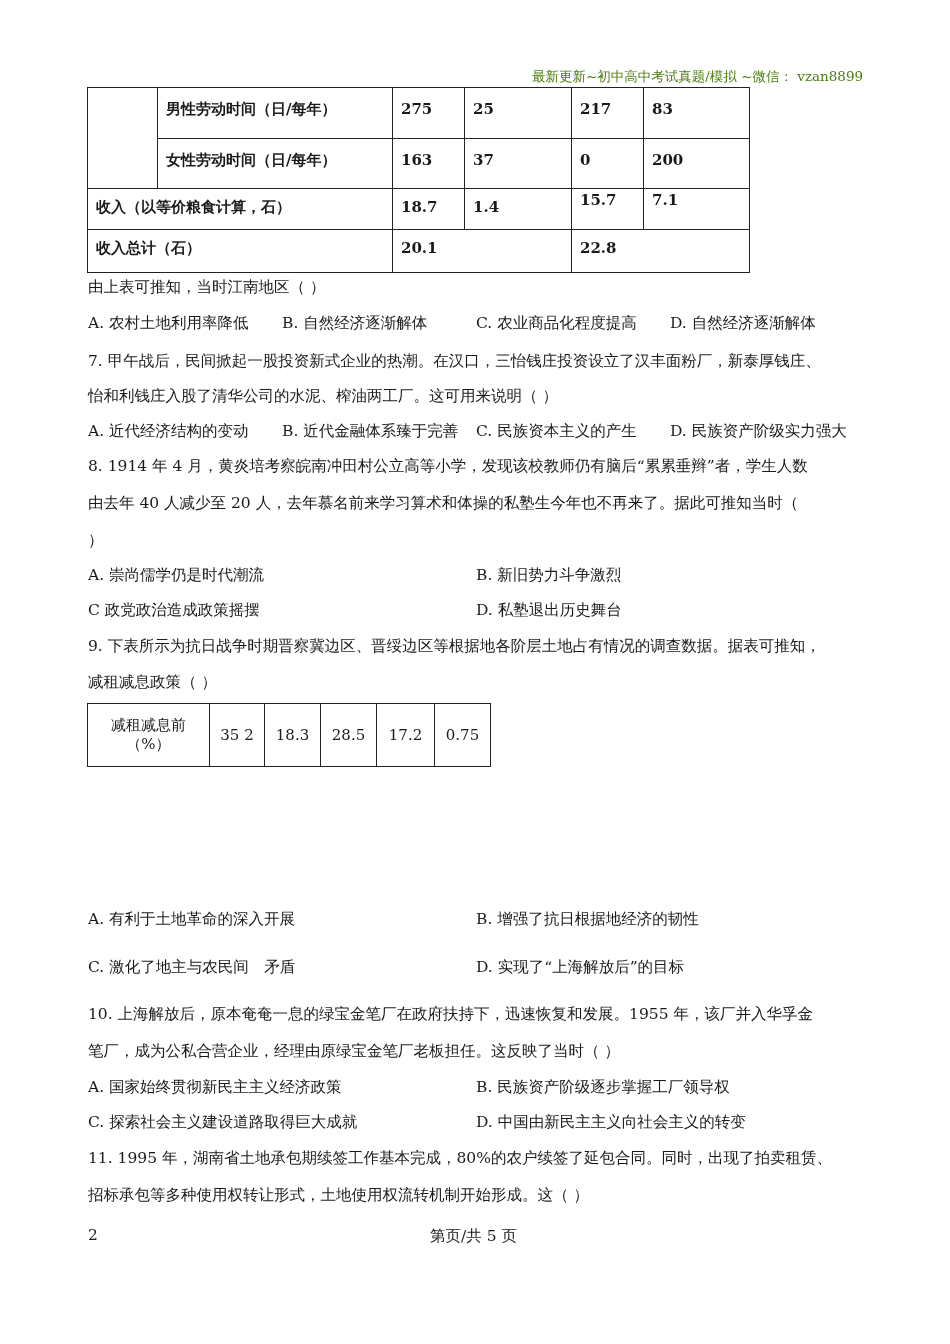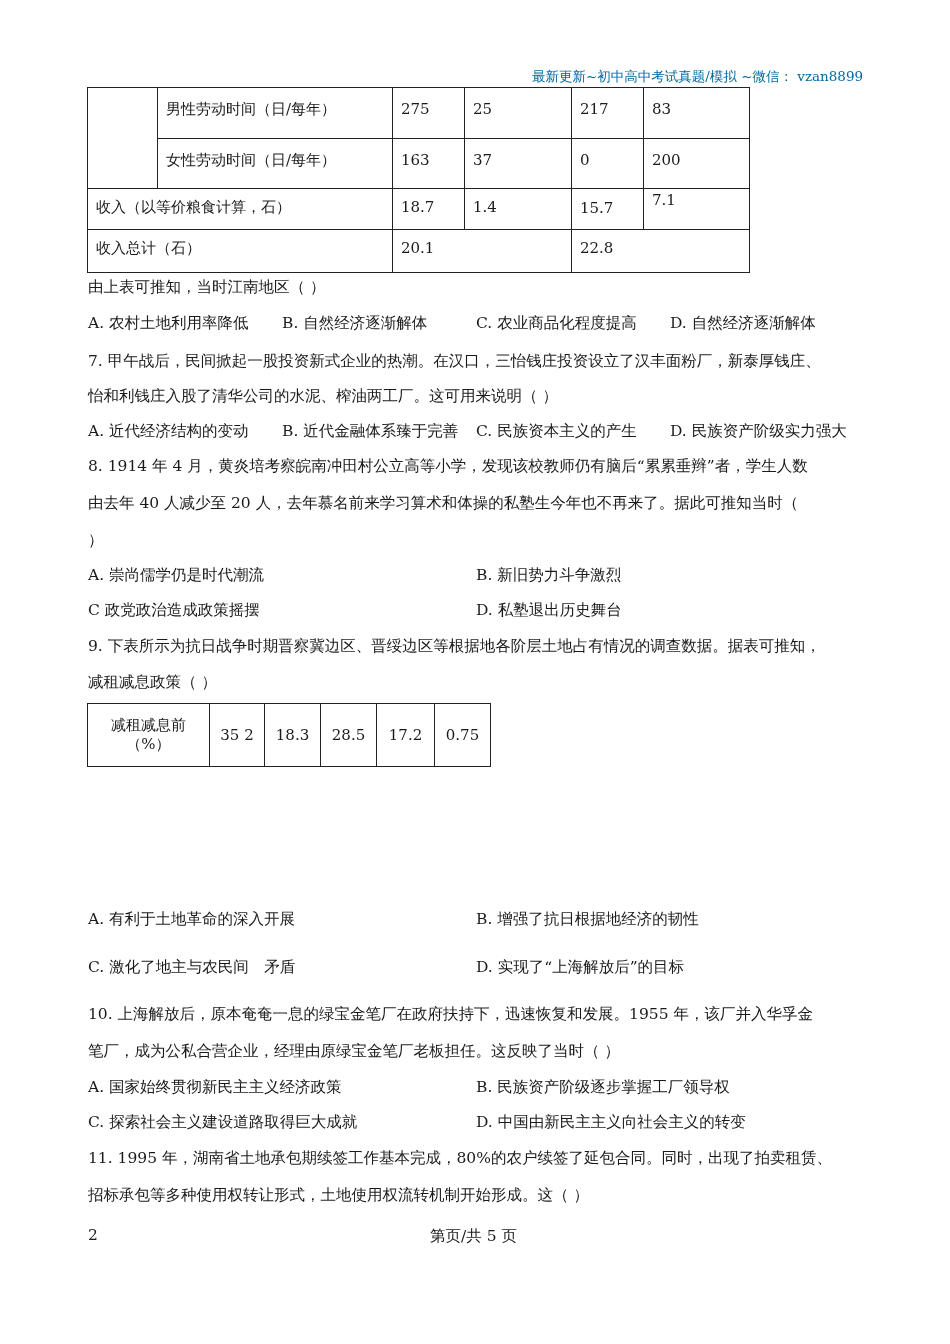--- a/index.html
+++ b/index.html
@@ -2,25 +2,25 @@
 <html><head>
 <meta charset="utf-8">
 <style>
   html, body { margin: 0; padding: 0; background: #ffffff; }
   body {
     width: 950px; height: 1344px; position: relative; overflow: hidden;
     font-family: "DejaVu Serif", "Liberation Serif", serif;
     color: #1a1a1a;
   }
   .abs { position: absolute; white-space: nowrap; }
-  .header-note { top: 68px; left: 532px; font-size: 13.5px; color: #0369a1; }
+  .header-note { top: 68px; left: 532px; font-size: 13.5px; color: #4d7c0f; }
   .line { font-size: 15.5px; left: 88px; }
   table { border-collapse: collapse; position: absolute; }
   td { border: 1.4px solid #222; font-size: 15px; padding: 0; vertical-align: top; }
-  #t1 { left: 87px; top: 87px; }
+  #t1 { left: 87px; top: 87px; font-weight: bold; }
   #t1 td { padding: 12px 8px 0 8px; }
   #t2 { left: 87px; top: 703px; }
   #t2 td { text-align: center; vertical-align: middle; font-size: 15px; line-height: 19px; }
   .footer { font-size: 15.5px; top: 1226px; }
 </style>
 </head>
 <body>
 
 <div class="abs header-note">最新更新~初中高中考试真题/模拟 ~微信：  vzan8899</div>
 
@@ -46,21 +46,21 @@
     <td>女性劳动时间（日/每年）</td>
     <td>163</td>
     <td>37</td>
     <td>0</td>
     <td>200</td>
   </tr>
   <tr style="height:41px">
     <td colspan="2" style="padding-top:9px">收入（以等价粮食计算，石）</td>
     <td style="padding-top:9px">18.7</td>
     <td style="padding-top:9px">1.4</td>
-    <td style="padding-top:10px">15.7</td>
+    <td style="padding-top:2px">15.7</td>
     <td style="padding-top:2px">7.1</td>
   </tr>
   <tr style="height:43px">
     <td colspan="2" style="padding-top:9px">收入总计（石）</td>
     <td colspan="2" style="padding-top:9px">20.1</td>
     <td colspan="2" style="padding-top:9px">22.8</td>
   </tr>
 </tbody>
   </table>
 

